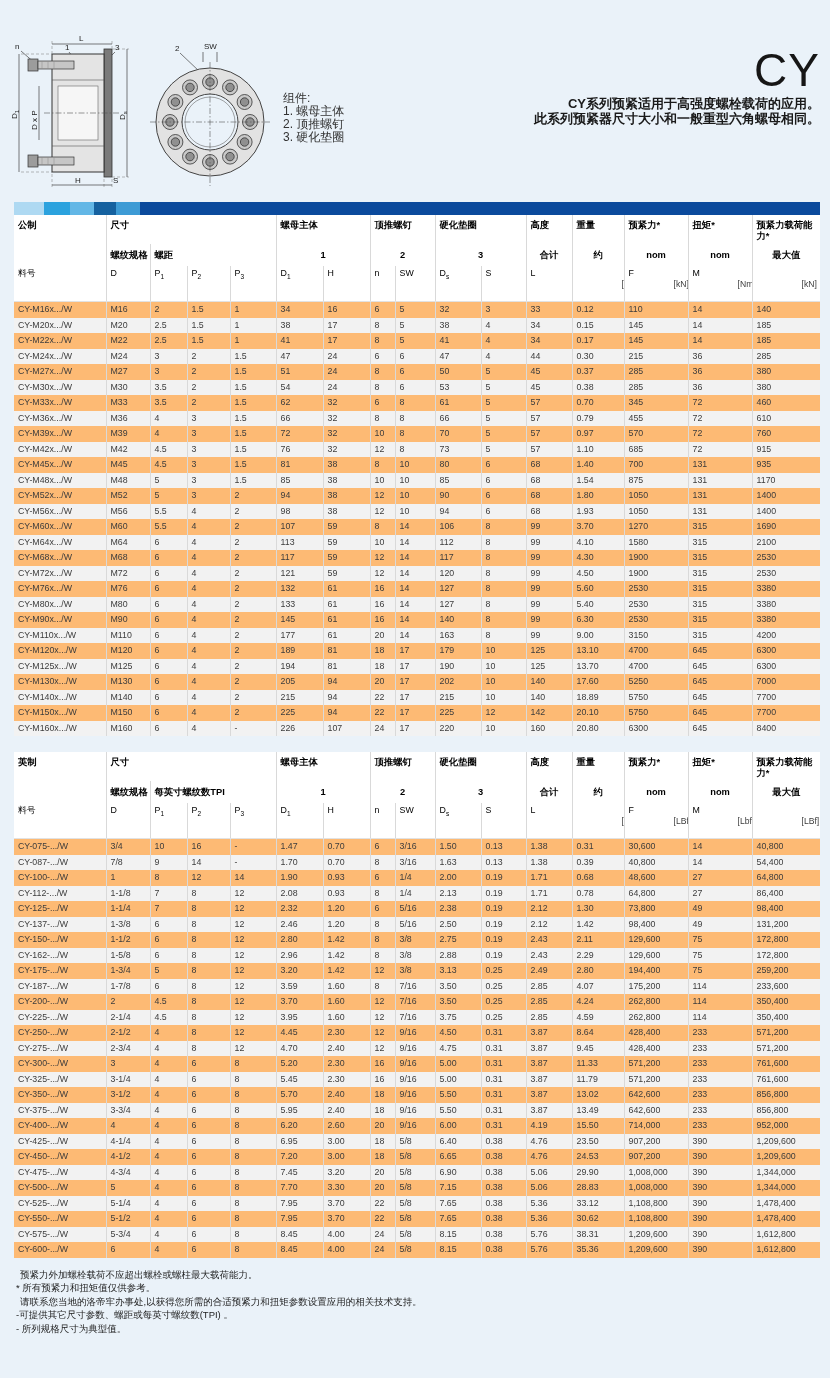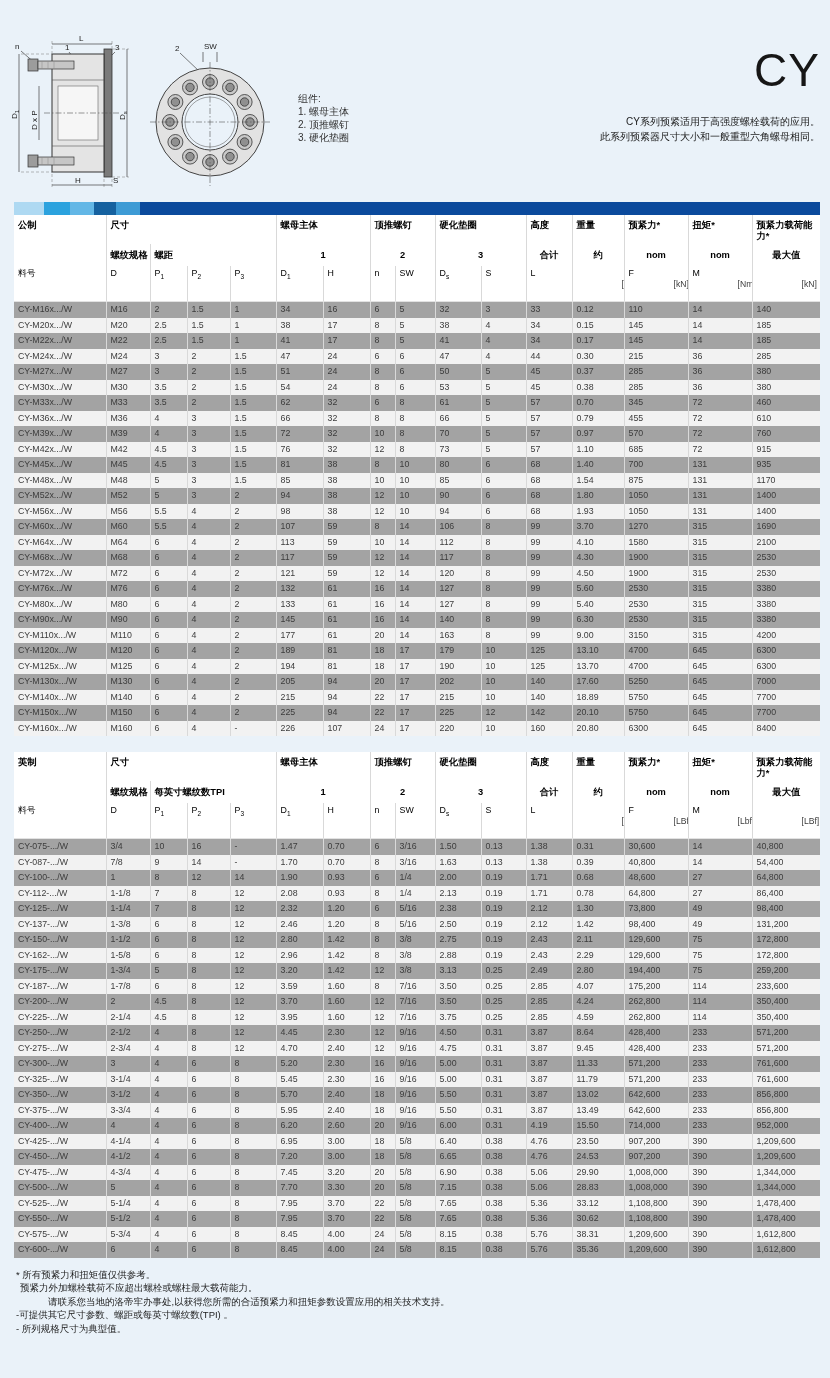--- a/index.html
+++ b/index.html
@@ -4,34 +4,34 @@
 <style>
   html,body{margin:0;padding:0;}
   body{width:830px;font-family:"Liberation Sans","DejaVu Sans",sans-serif;}
   .page{position:relative;width:830px;height:1378px;background:#eaf2f9;overflow:hidden;}
   
   .top{position:relative;height:202px;}
   .titleblock{position:absolute;right:10px;top:48px;text-align:right;color:#161616;}
   .t-code{font-size:46px;line-height:44px;font-weight:normal;letter-spacing:1px;}
   .t-name{font-size:25px;line-height:30px;}
   .t-grade{font-size:25px;line-height:30px;}
-  .t-desc{margin-top:22px;font-size:10px;font-weight:normal;line-height:15px;color:#1a1a1a;}
-  .legend{position:absolute;left:298px;top:92px;font-size:10px;line-height:13px;color:#333;}
+  .t-desc{margin-top:4px;font-size:13px;font-weight:bold;line-height:15px;color:#1a1a1a;}
+  .legend{position:absolute;left:283px;top:92px;font-size:12px;line-height:13px;color:#333;}
   svg text{font-family:"Liberation Sans","DejaVu Sans",sans-serif;font-size:8px;fill:#222;}
   .xsec{position:absolute;left:12px;top:34px;}
   .fview{position:absolute;left:148px;top:40px;}
   .dim{stroke:#444;stroke-width:0.7;}
   .ext{stroke:#777;stroke-width:0.5;stroke-dasharray:3 2;}
   .cl{stroke:#555;stroke-width:0.6;stroke-dasharray:6 2 1.5 2;}
   
   .bar{margin-left:14px;width:806px;height:13px;display:flex;}
   .bar span{display:block;height:13px;}
   
   .tablewrap{margin-left:14px;width:806px;}
-  table.data{border-collapse:collapse;table-layout:fixed;width:806px;background:#a3a3a3;font-size:8.8px;color:#3c3c3c;}
+  table.data{border-collapse:collapse;table-layout:fixed;width:806px;background:#fdba74;font-size:8.8px;color:#3c3c3c;}
   table.data th,table.data td{padding:0 4px;border-left:1px solid #d9d9d9;text-align:left;vertical-align:top;overflow:hidden;white-space:nowrap;}
   table.data th:first-child,table.data td:first-child{border-left:none;}
   table.data thead th{color:#000;font-weight:bold;background:#fff;}
   tr.grp th{font-size:9.3px;height:24px;padding-top:5px;white-space:normal;line-height:10.5px;}
   tr.subr th{font-size:9.3px;height:22px;vertical-align:middle;}
   tr.subr th.ctr{text-align:center;}
   tr.colr th{font-size:8.8px;height:33px;padding-top:2px;border-bottom:1px solid #e2e2e2;}
   .cb{font-weight:normal;color:#000;line-height:11px;min-height:11px;}
   .cb sub{font-size:6.5px;}
   .cu{font-weight:normal;color:#3c3c3c;font-size:8.6px;line-height:11px;min-height:11px;margin-left:45px;}
@@ -1394,20 +1394,20 @@
             <td>35.36</td>
             <td>1,209,600</td>
             <td>390</td>
             <td>1,612,800</td>
           </tr>
         </tbody>
       </table>
   </div>
 
   <div class="footnotes">
+    <div style="padding-left:4px;">预紧力外加螺栓载荷不应超出螺栓或螺柱最大载荷能力。</div>
     <div>* 所有预紧力和扭矩值仅供参考。</div>
-    <div style="padding-left:4px;">预紧力外加螺栓载荷不应超出螺栓或螺柱最大载荷能力。</div>
-    <div style="padding-left:4px;margin-left:28px;">请联系您当地的洛帝牢办事处,以获得您所需的合适预紧力和扭矩参数设置应用的相关技术支持。</div>
+    <div style="padding-left:4px;">请联系您当地的洛帝牢办事处,以获得您所需的合适预紧力和扭矩参数设置应用的相关技术支持。</div>
     <div>-可提供其它尺寸参数、螺距或每英寸螺纹数(TPI) 。</div>
     <div>- 所列规格尺寸为典型值。</div>
   </div>
 
 </div>
 
 </body></html>

